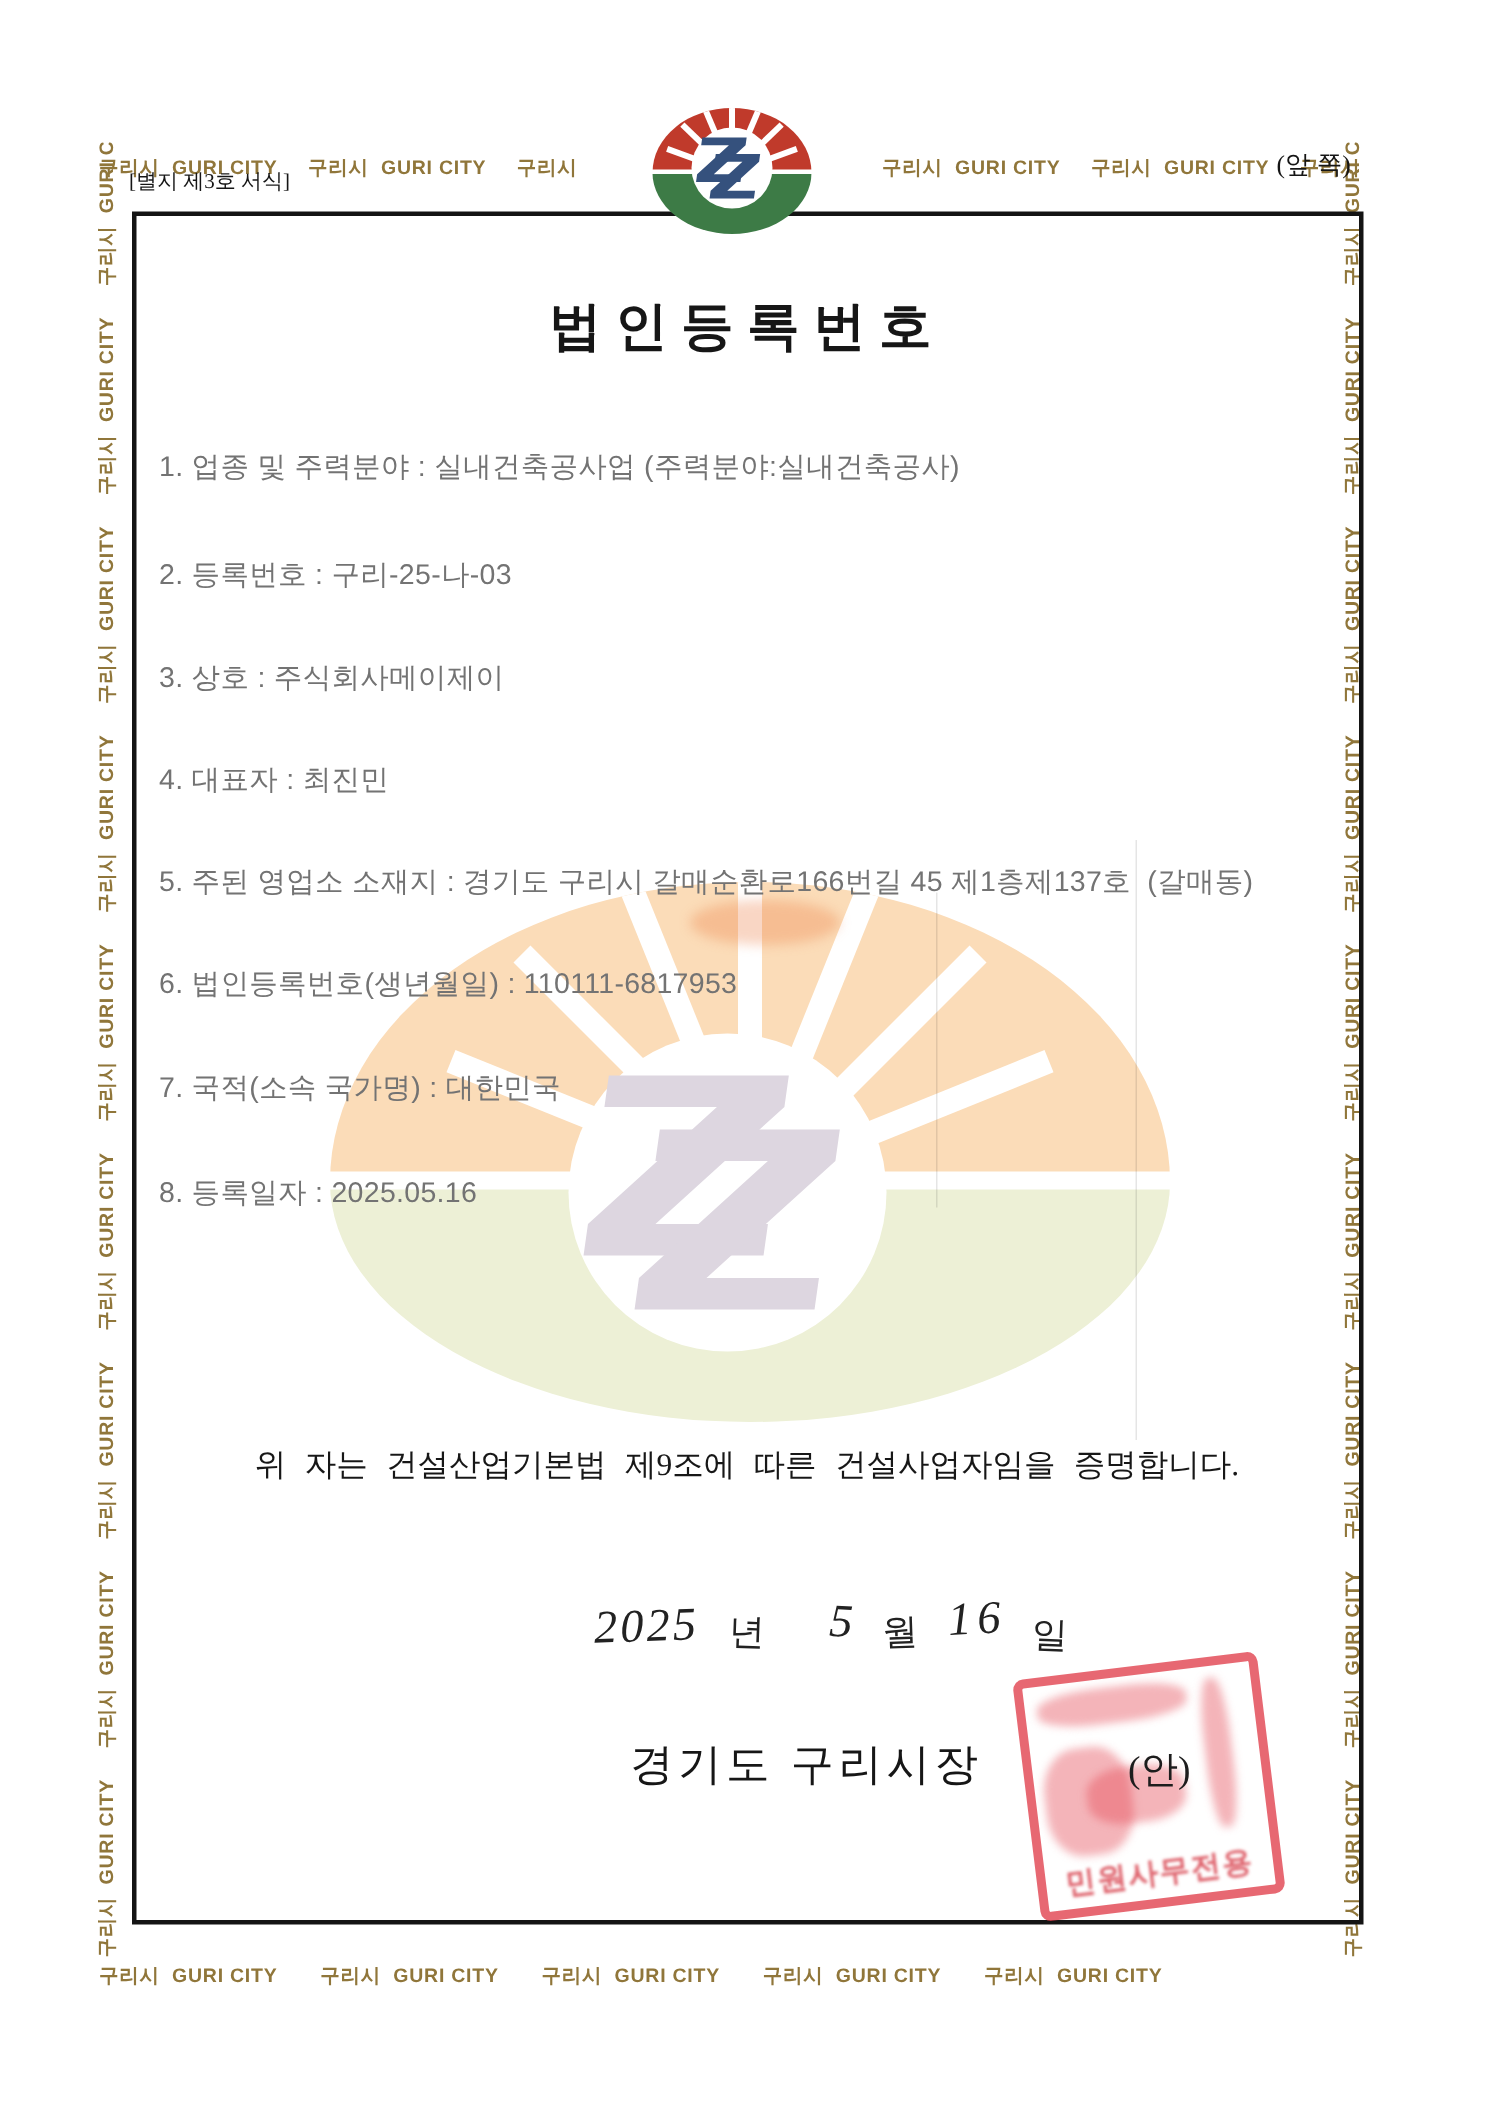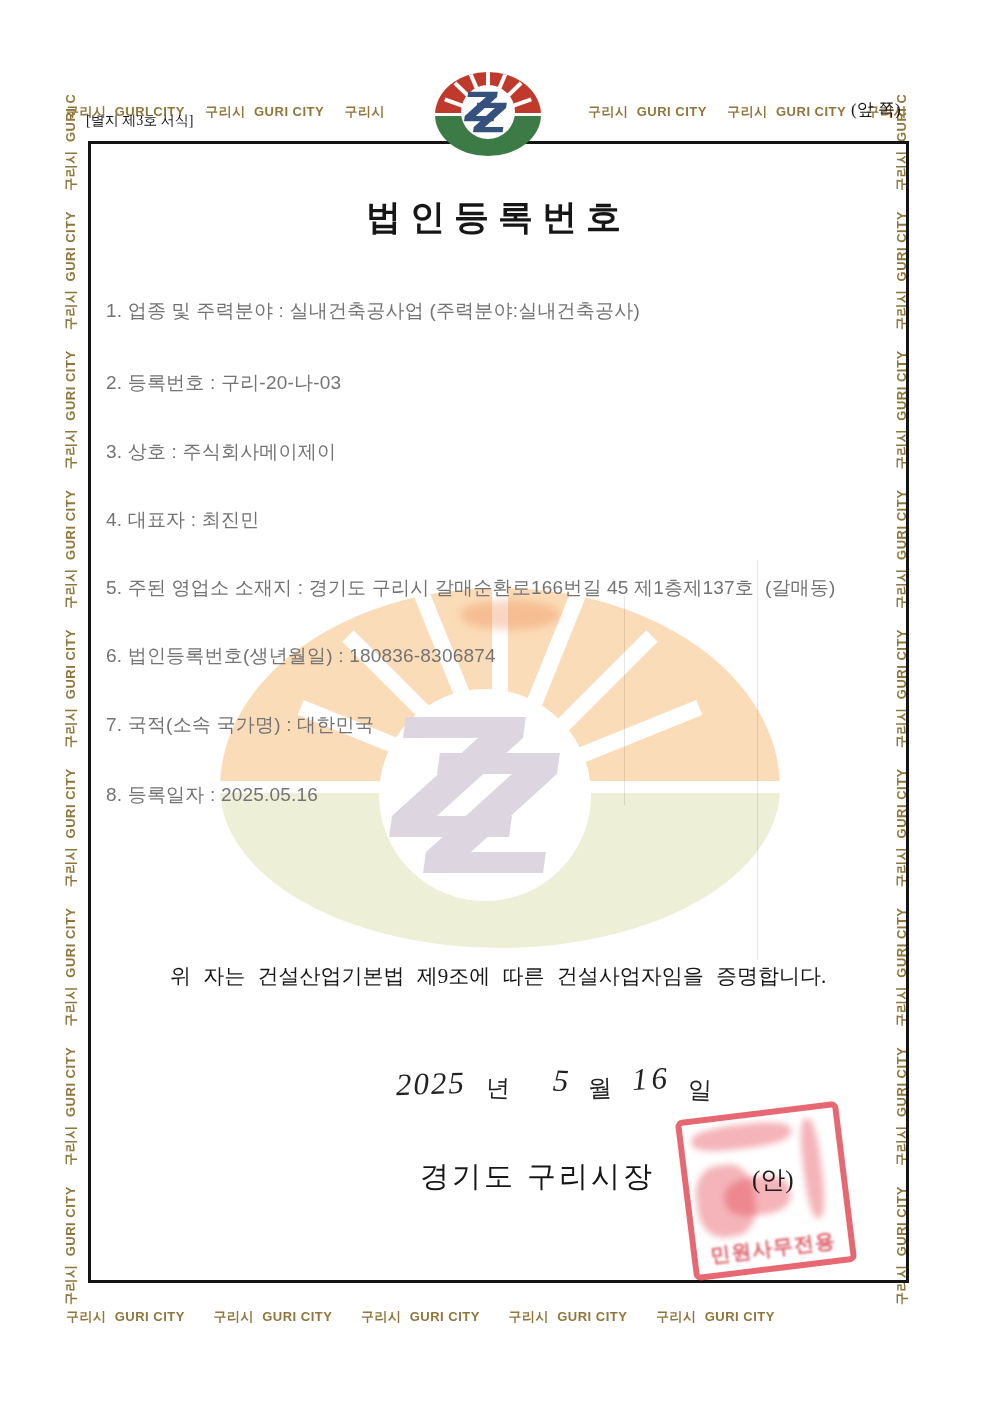--- a/index.html
+++ b/index.html
@@ -132,25 +132,25 @@
     <circle cx="54" cy="44" r="27" fill="#ffffff"></circle>
     <g fill="#35517d" transform="translate(54,44)">
       <polygon transform="translate(-23,-24) scale(0.37) skewX(-8)" points="10,10 90,10 90,24 40,76 90,76 90,90 10,90 10,76 60,24 10,24"></polygon>
       <polygon transform="translate(-14,-13) scale(0.37) skewX(-8)" points="10,10 90,10 90,24 40,76 90,76 90,90 10,90 10,76 60,24 10,24"></polygon>
     </g>
   </svg>
 
   <div class="title">법인등록번호</div>
 
   <div class="item it1">1. 업종 및 주력분야 : 실내건축공사업 (주력분야:실내건축공사)</div>
-  <div class="item it2">2. 등록번호 : 구리-20-나-03</div>
+  <div class="item it2">2. 등록번호 : 구리-25-나-03</div>
   <div class="item it3">3. 상호 : 주식회사메이제이</div>
   <div class="item it4">4. 대표자 : 최진민</div>
   <div class="item it5">5. 주된 영업소 소재지 : 경기도 구리시 갈매순환로166번길 45 제1층제137호  (갈매동)</div>
-  <div class="item it6">6. 법인등록번호(생년월일) : 180836-8306874</div>
+  <div class="item it6">6. 법인등록번호(생년월일) : 110111-6817953</div>
   <div class="item it7">7. 국적(소속 국가명) : 대한민국</div>
   <div class="item it8">8. 등록일자 : 2025.05.16</div>
 
   <div class="statement">위 자는 건설산업기본법 제9조에 따른 건설사업자임을 증명합니다.</div>
 
   <span class="d d-hand d-year">2025</span>
   <span class="d d-unit d-year-u">년</span>
   <span class="d d-hand d-month">5</span>
   <span class="d d-unit d-month-u">월</span>
   <span class="d d-hand d-day">16</span>

